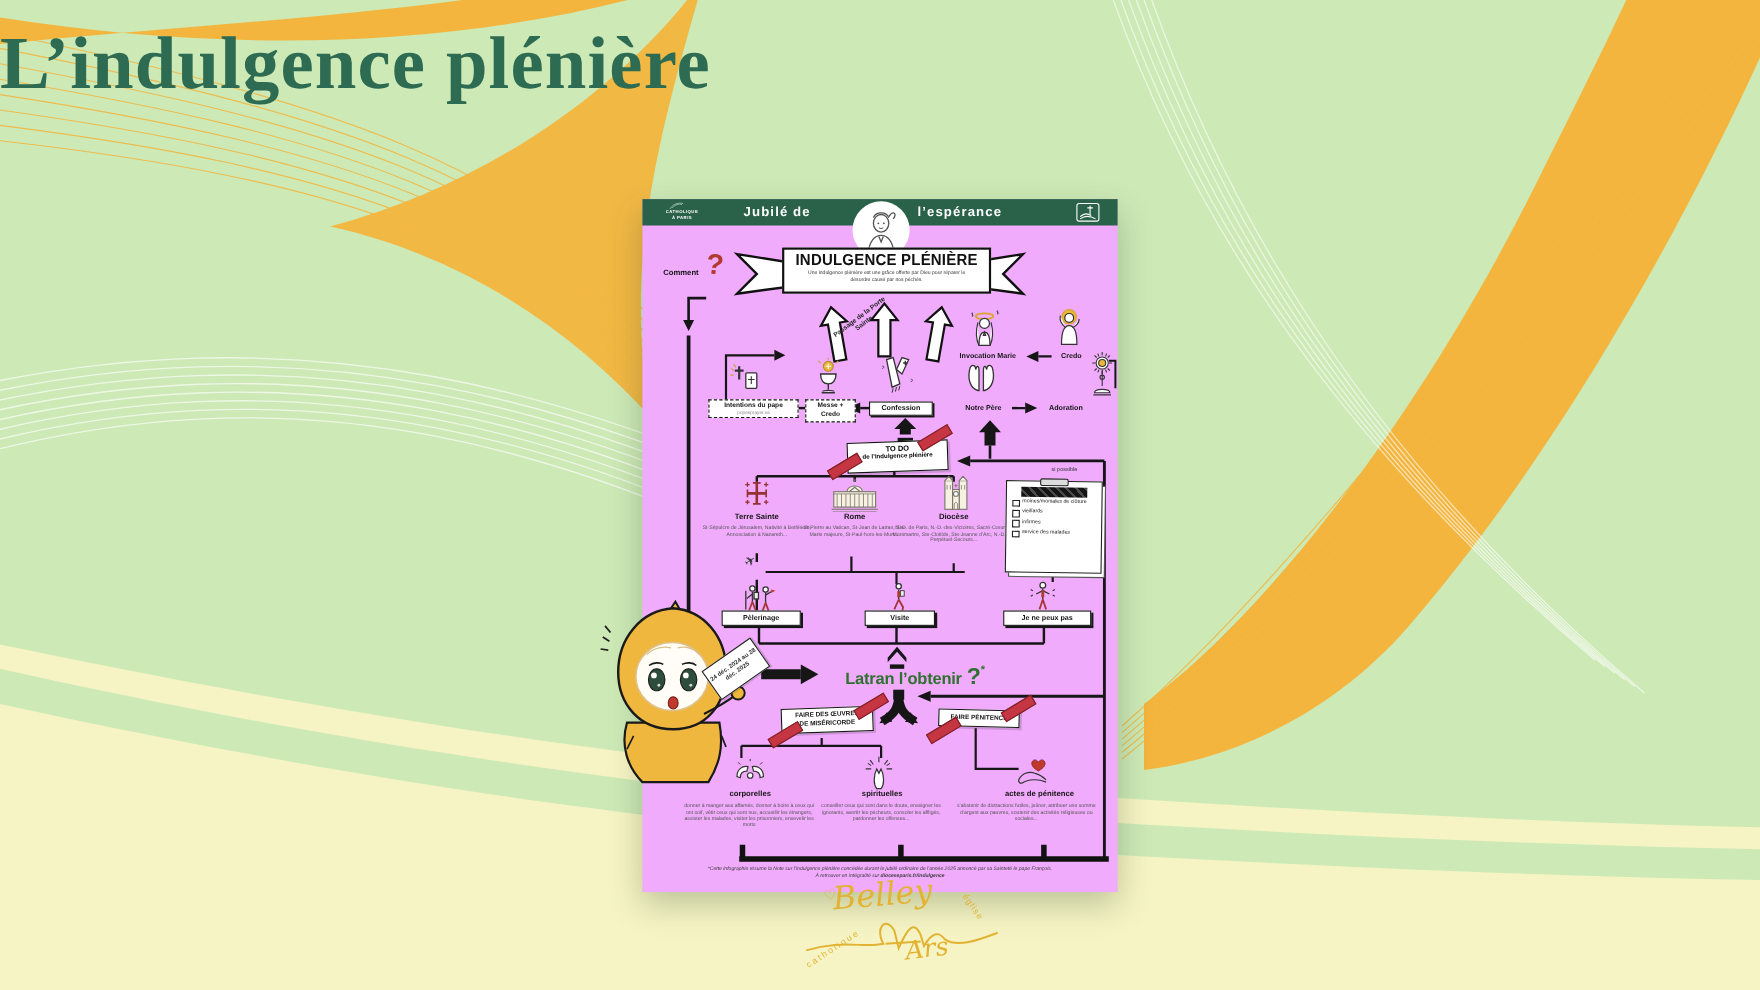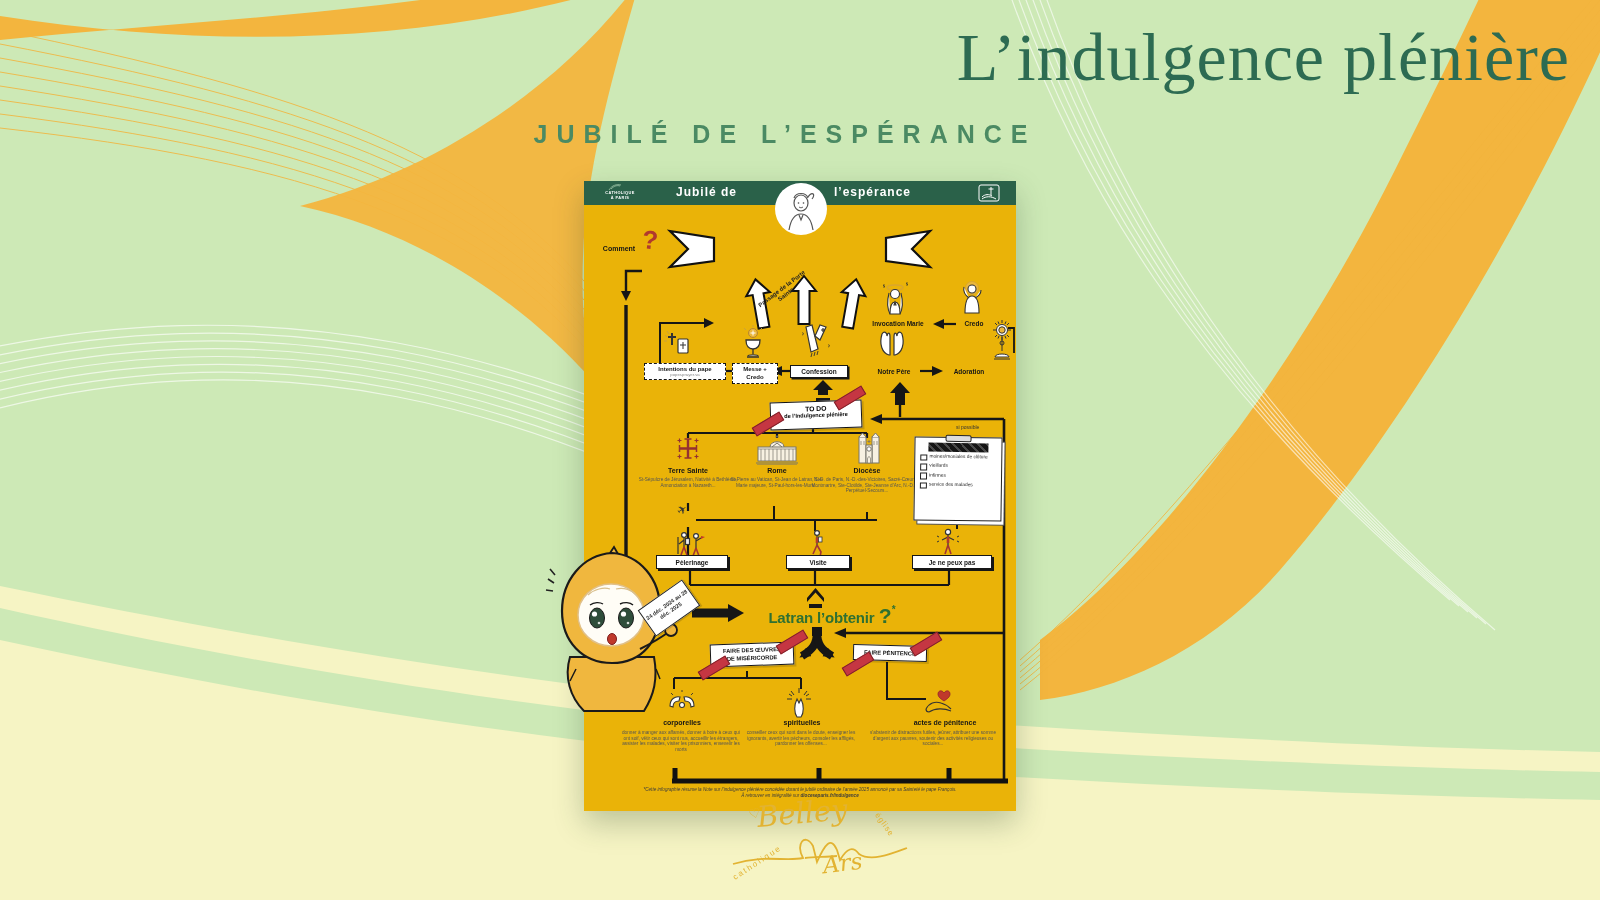--- a/index.html
+++ b/index.html
@@ -1,27 +1,27 @@
 <!DOCTYPE html>
 <html><head>
 <meta charset="utf-8">
 <style>
   html,body{margin:0;padding:0;width:1600px;height:900px;overflow:hidden;
     font-family:"Liberation Sans",sans-serif;}
   #canvas{position:relative;width:1600px;height:900px;background:#cde9b6;}
   .abs{position:absolute;}
   svg{display:block;}
   
-  #page-title{left:0;top:18px;width:1570px;text-align:right;
-    font-family:"Liberation Serif",serif;font-weight:400;font-size:68px;
+  #page-title{left:0;top:18px;width:1570px;text-align:left;
+    font-family:"Liberation Serif",serif;font-weight:700;font-size:68px;
     color:#2d6b52;letter-spacing:1px;}
   #page-subtitle{left:0;top:120px;width:1570px;text-align:center;
     font-size:25px;color:#4b8a63;letter-spacing:9px;font-weight:600;}
   
-  #poster{left:584px;top:181px;width:432px;height:630px;background:#eab308;
+  #poster{left:584px;top:181px;width:432px;height:630px;background:#f0abfc;
     box-shadow:0 12px 28px rgba(40,70,40,.28);}
   #poster-header{left:0;top:0;width:432px;height:24px;background:#2a6149;}
   .hdr-bubble{position:absolute;top:4px;font-size:12px;font-weight:800;color:#fff;
     letter-spacing:1px;}
   .hdr-logo-txt{font-size:3.9px;font-weight:700;color:#fff;letter-spacing:.4px;line-height:1.25;}
   #man-circle{left:191px;top:2px;width:52px;height:52px;border-radius:50%;background:#fff;}
   .box{position:absolute;background:#fff;border:1.5px solid #161616;text-align:center;
     color:#161616;}
   .dash{border-style:dashed;border-width:1.4px;}
   .btn{font-size:6.5px;font-weight:800;padding:2.5px 2px;box-shadow:2px 2px 0 #161616;}
@@ -109,21 +109,20 @@
       <path d="M1019,-20 C1084,170 1204,388 1468,612"></path>
         <path d="M1026,-20 C1091,170 1211,392 1477,618"></path>
       <path d="M1033,-20 C1098,170 1218,396 1486,624"></path>
         <path d="M1040,-20 C1105,170 1225,400 1495,630"></path>
     </g>
     <path d="M0,586 C260,640 560,692 880,716 C1120,734 1400,748 1600,752 L1600,772 C1380,768 1100,755 860,738 C560,716 250,664 0,608 Z" fill="#f6f4c4"></path>
     <path d="M0,640 C240,692 520,742 840,766 C1100,784 1380,796 1600,800 L1600,900 L0,900 Z" fill="#f6f4c4"></path>
   </svg>
 
   <div class="abs" id="page-title">L’indulgence plénière</div>
-  <div class="abs" id="page-subtitle">JUBILÉ DE L’ESPÉRANCE</div>
 
   <div class="abs" id="poster">
 
     <div class="abs" id="poster-header">
       <svg class="abs" style="left:24px;top:2px" width="14" height="8" viewBox="0 0 14 8">
         <path d="M1,7 C4,2 9,1 13,2 M3,6 C6,3 9,2 12,3" stroke="#9fc7a8" stroke-width=".8" fill="none"></path>
       </svg>
       <div class="abs hdr-logo-txt" style="left:14px;top:10px;width:44px;text-align:center">
         <div>CATHOLIQUE</div>
         <div>À PARIS</div>
@@ -211,20 +210,24 @@
 
       <rect x="228" y="446" width="10" height="9" fill="#161616"></rect>
       <path d="M233,450 C233,464 228,469 218,475" stroke="#161616" stroke-width="8" fill="none" marker-end="url(#mb)"></path>
       <path d="M233,450 C233,464 238,469 248,475" stroke="#161616" stroke-width="8" fill="none" marker-end="url(#mb)"></path>
 
       <g stroke="#111" stroke-width="5" fill="none">
         <path d="M88,600 L424,600 M91,600 L91,587 M235,600 L235,587 M365,600 L365,587"></path>
       </g>
     </svg>
 
+    <div class="abs" id="banner-box">
+      <div id="banner-title">INDULGENCE PLÉNIÈRE</div>
+      <div id="banner-def">Une indulgence plénière est une grâce offerte par Dieu pour réparer le désordre causé par nos péchés.</div>
+    </div>
 
     <div class="lab" style="left:14px;top:64px;width:42px;font-size:7px">Comment</div>
     <div class="abs" style="left:58px;top:44px;font-size:26px;font-weight:800;color:#b03a2e;transform:rotate(6deg)">?</div>
 
     <div class="abs" style="left:168px;top:104px;width:64px;text-align:center;font-size:6px;font-weight:600;color:#222;transform:rotate(-37deg);line-height:1.15">Passage de la Porte Sainte</div>
 
     <svg class="tiny-icon" style="left:296px;top:100px" width="30" height="38" viewBox="0 0 30 38">
       <ellipse cx="15" cy="6.5" rx="8" ry="2.6" stroke="#d9a62e" stroke-width="1.5" fill="none"></ellipse>
       <g stroke="#333" stroke-width="1.1" fill="#fff">
         <circle cx="15" cy="13" r="4.5"></circle>

